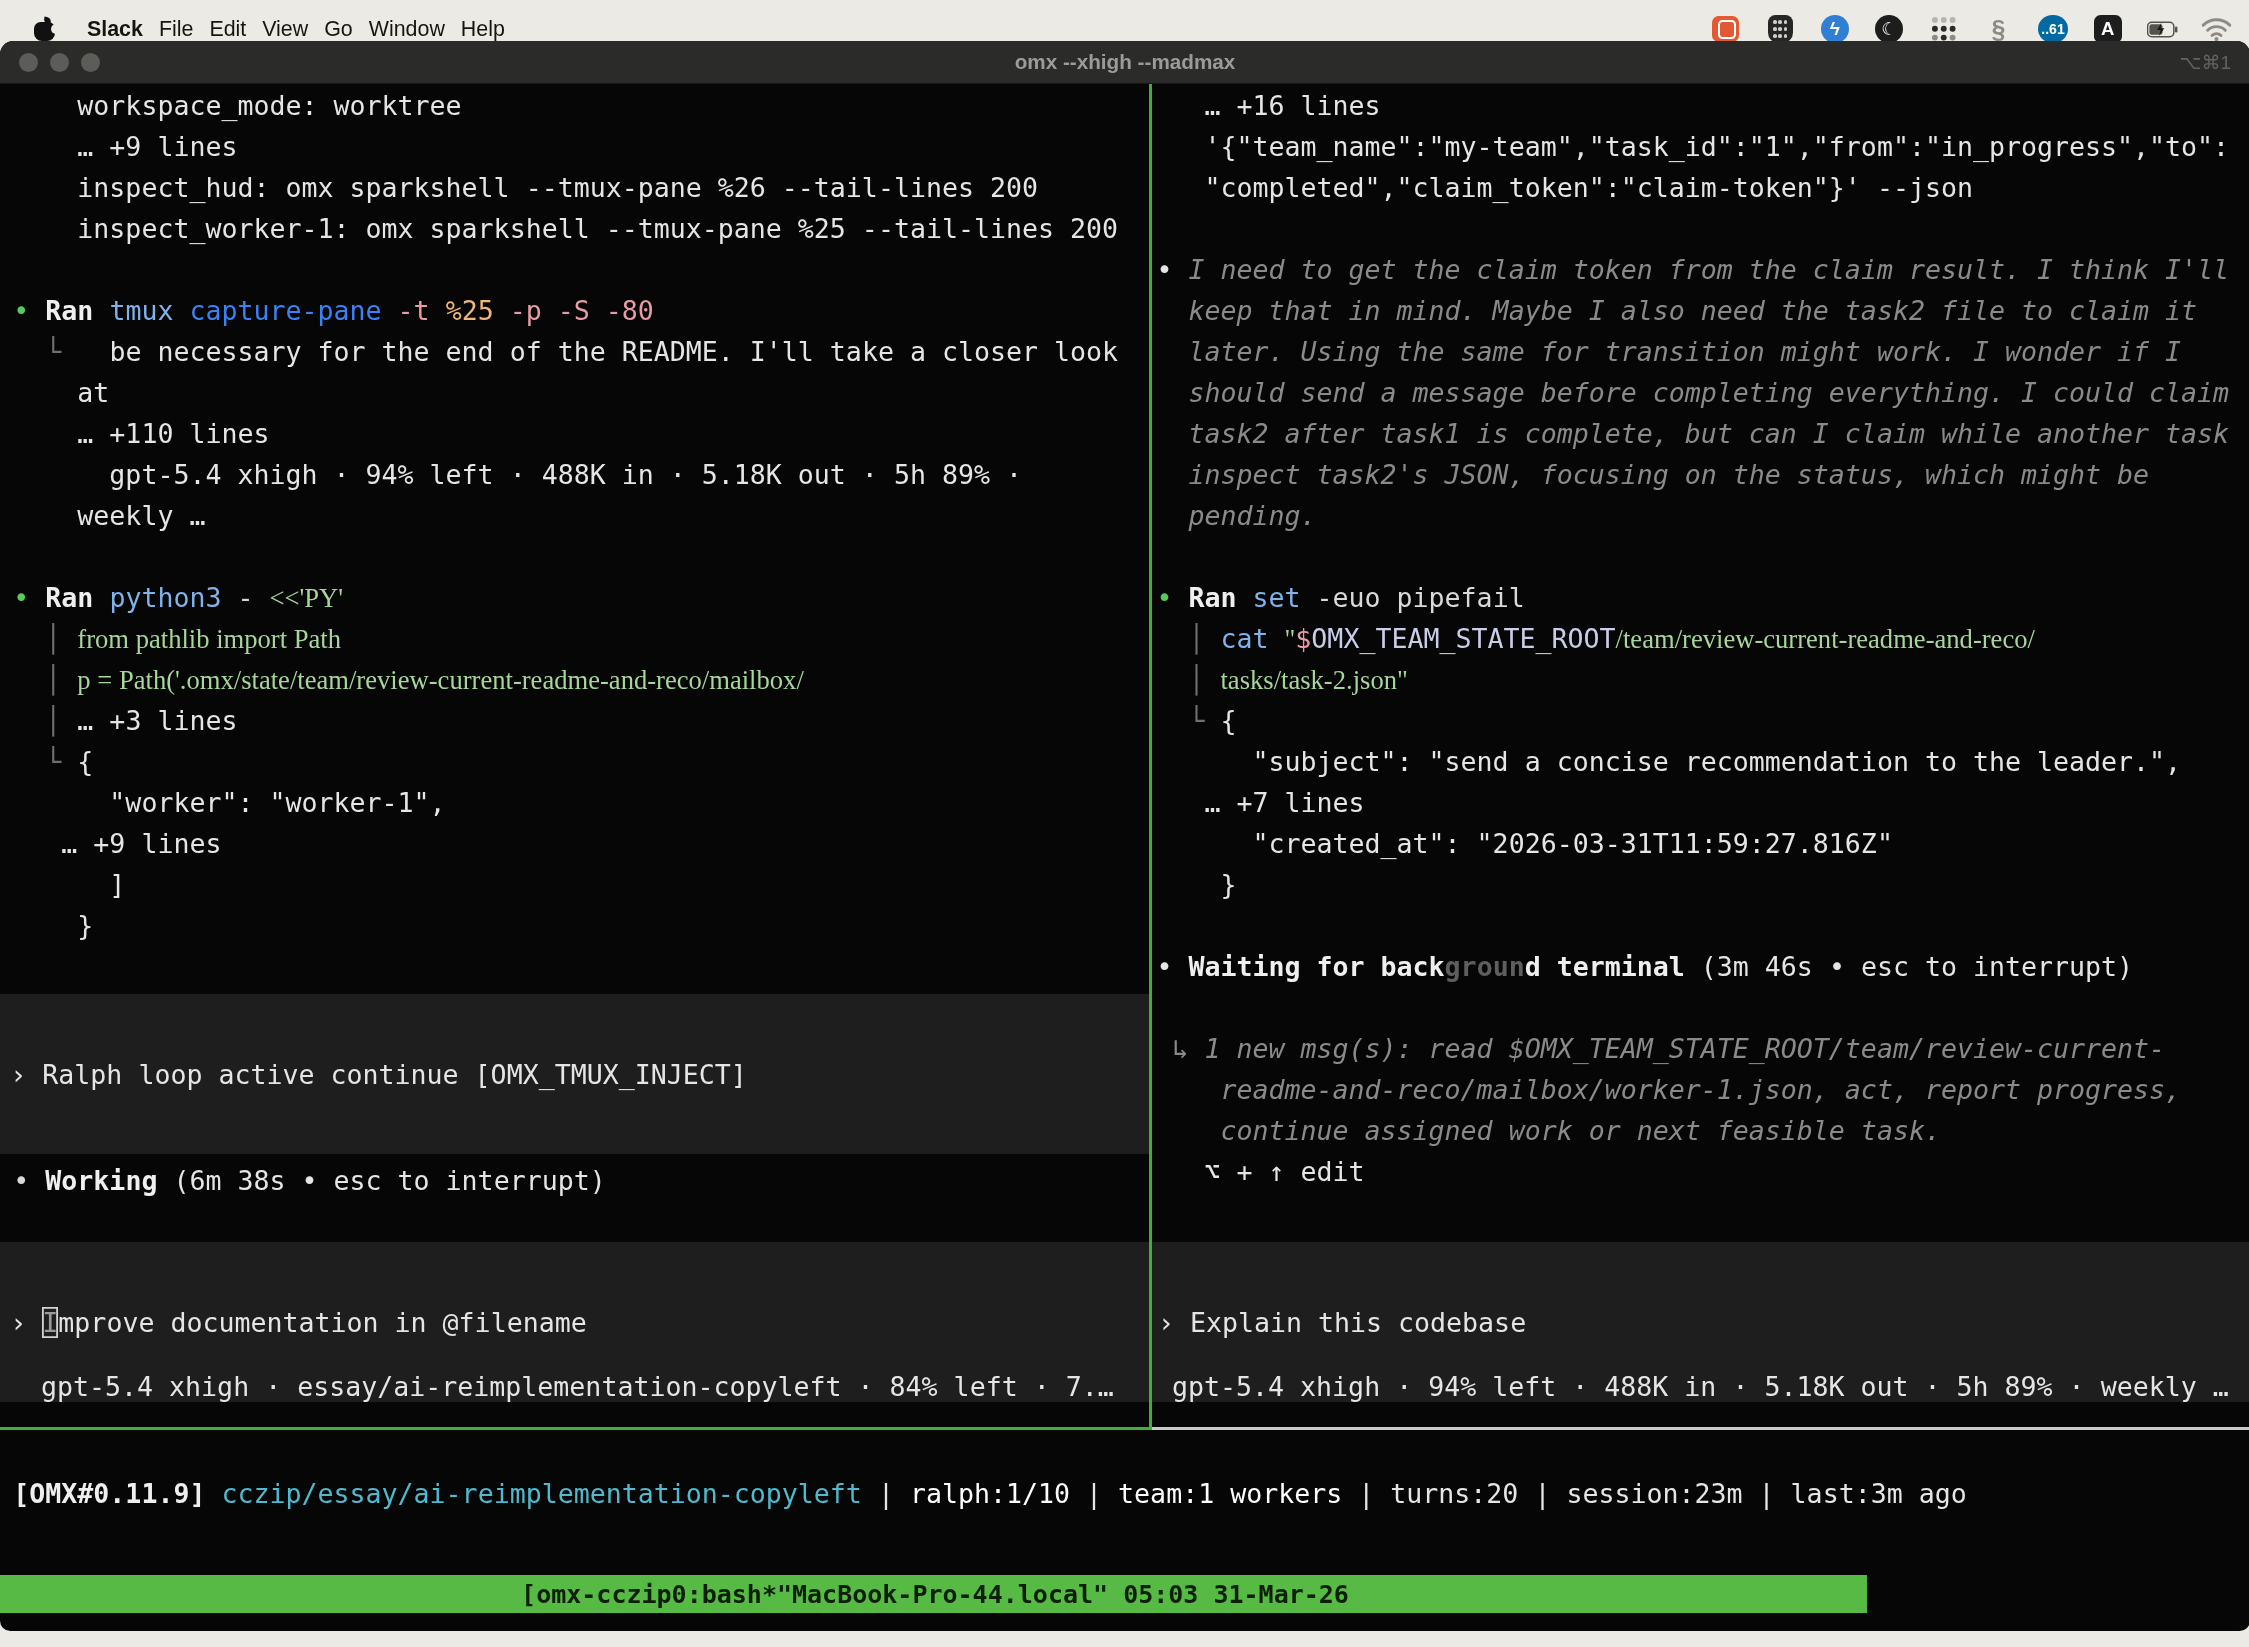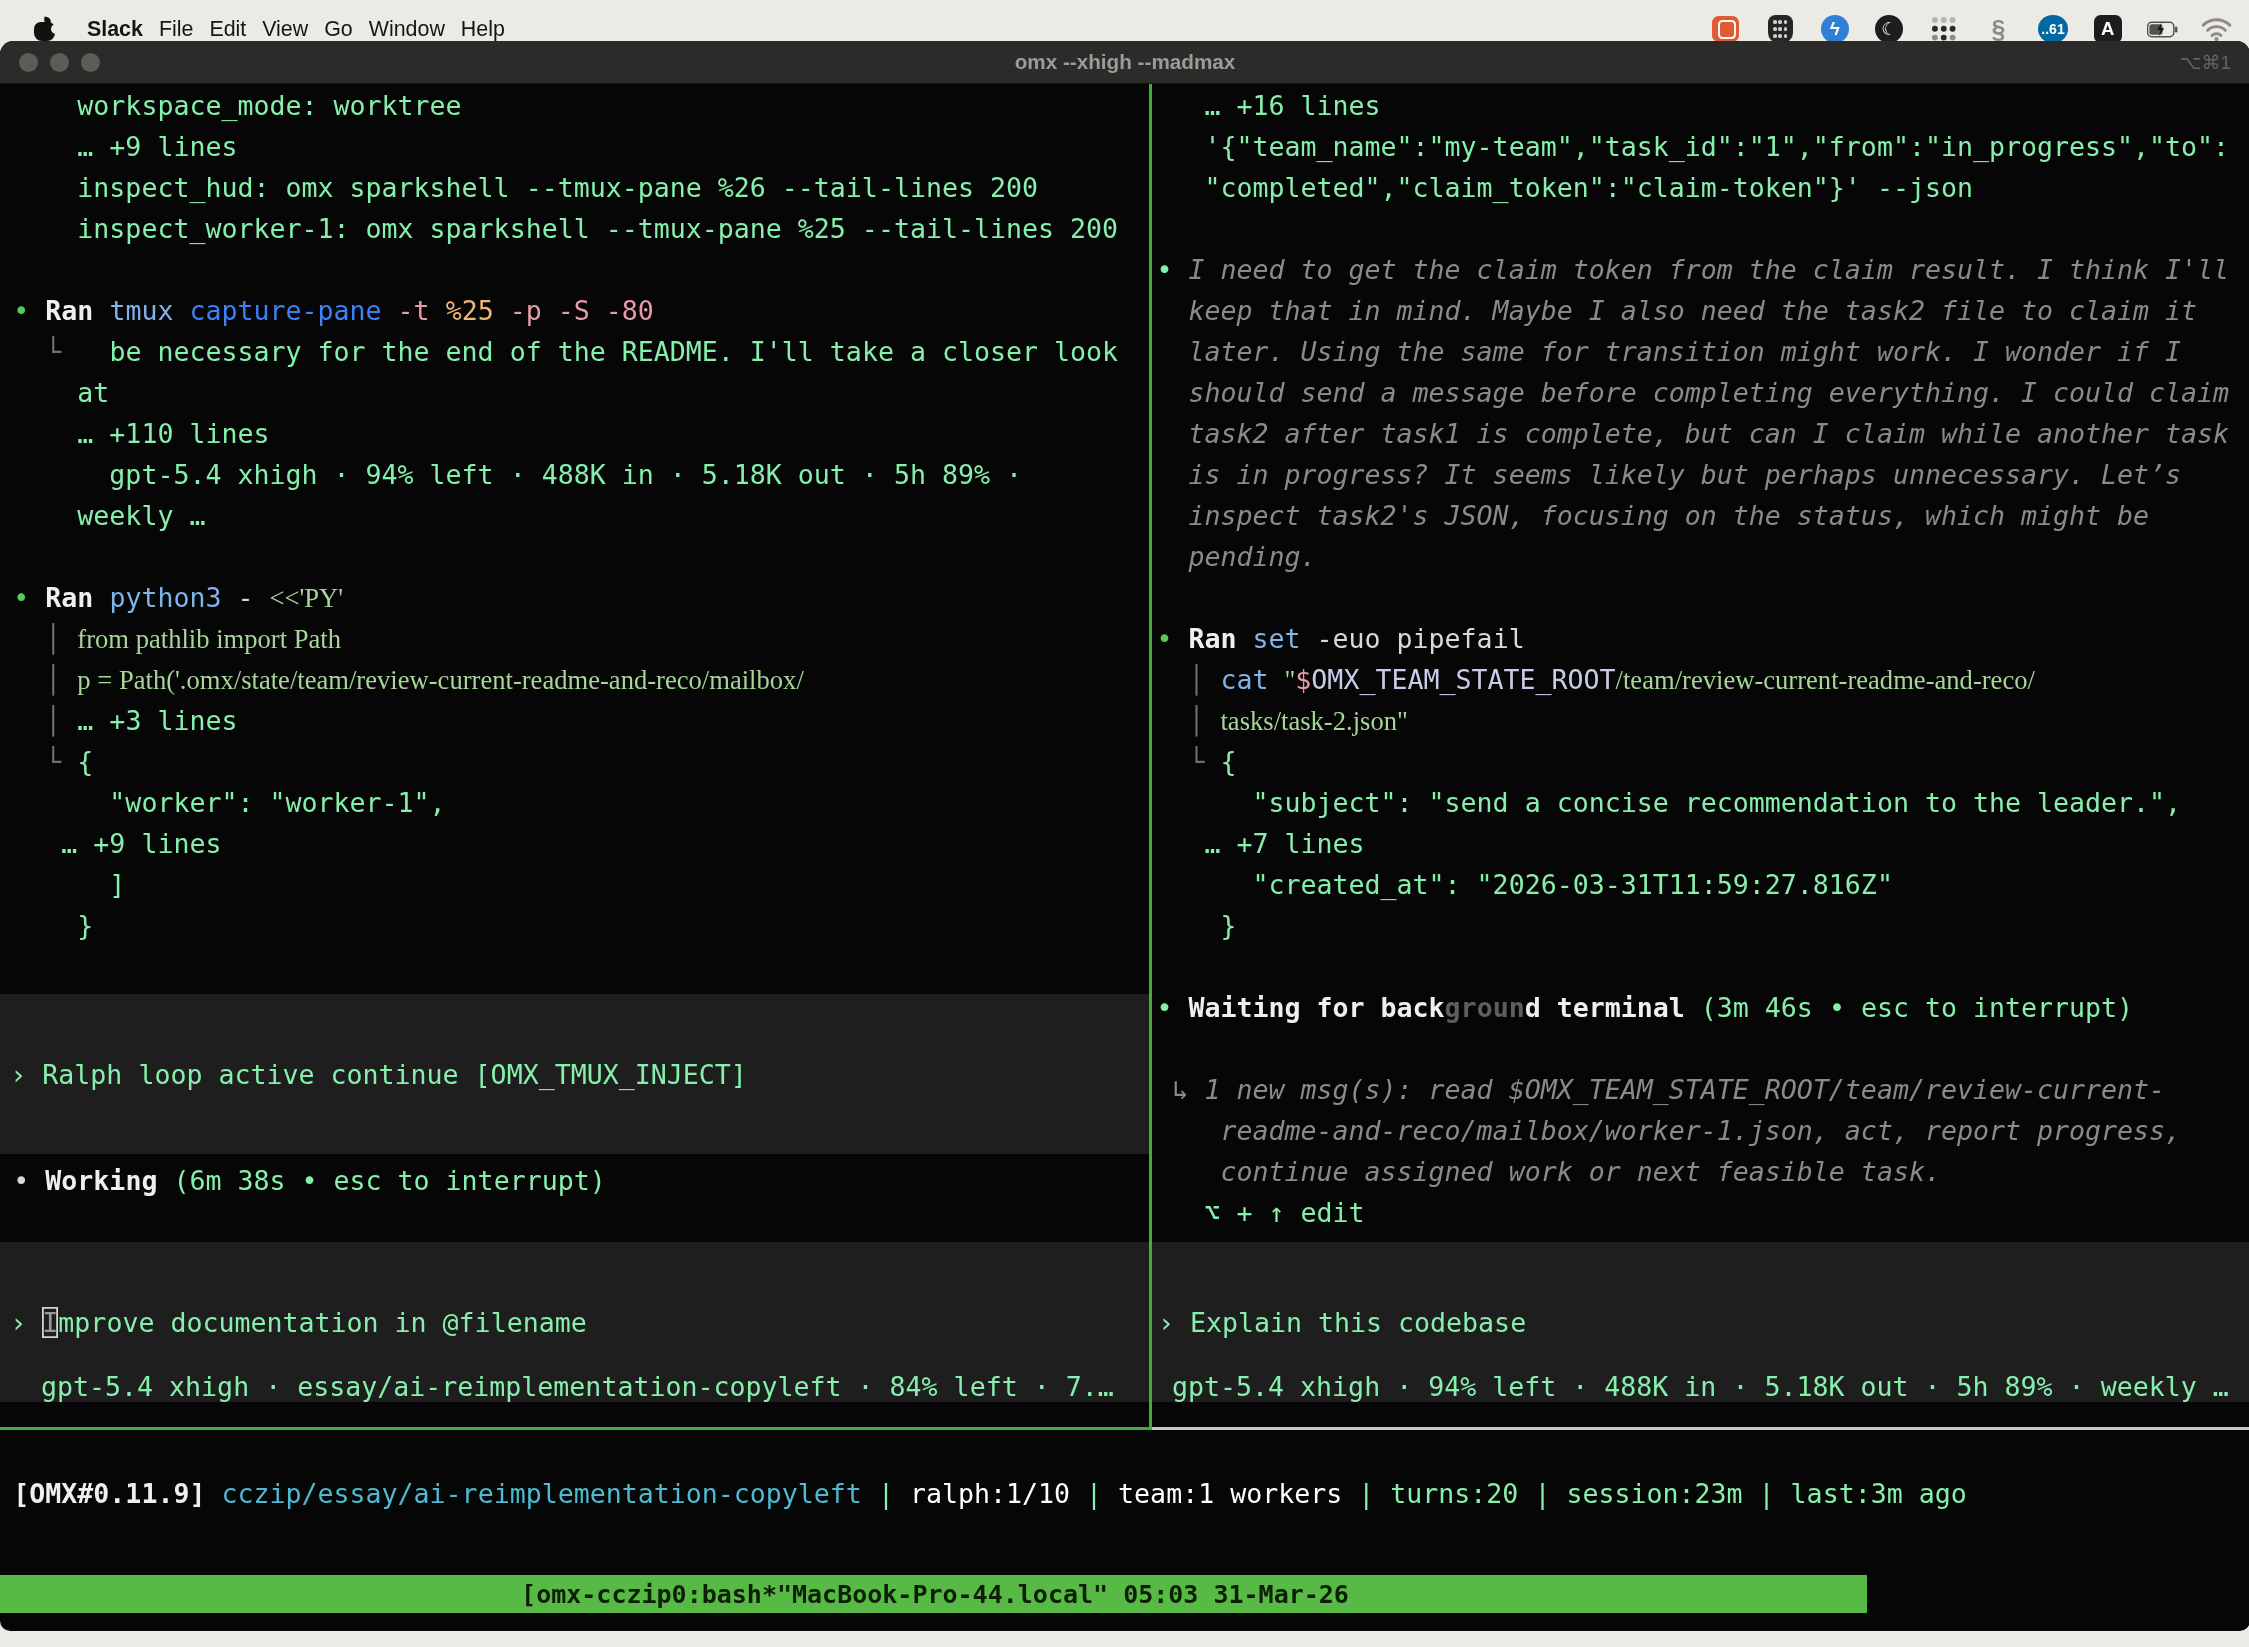--- a/index.html
+++ b/index.html
@@ -63,21 +63,21 @@
   .pad-ralph  { padding-left:10.3px; width:100%; }
   .pad-promptL{ padding-left:10.3px; width:100%; }
   .pad-promptR{ padding-left:5.9px;  width:100%; }
   .statusL { padding-left:41px; }
   .statusR { padding-left:20px; }
 
   .bottompane { position:absolute; left:0; top:1389px; width:2250px; height:159px; background:#060606; }
   .omxrow { position:absolute; left:0; top:43px; padding-left:13.3px; }
 
   
-  .c-g   { color:#86efac;margin-top:44px; }
+  .c-g   { color:#e5e5e5;margin-top:44px; }
   .c-gi  { color:#8a8a8a; font-style:italic; }
   .c-gd  { color:#6f6f6f; }
   .c-dim { color:#5e5e5e; font-weight:bold; }
   .c-w   { color:#EFEFEF; font-weight:bold; }
   .c-wt  { color:#D9D9D9; }
   .c-b   { color:#7FB3EA; }
   .c-lv  { color:#3b82f6; }
   .c-lvl { color:#C9CCE9; }
   .c-p   { color:#E79BA6; }
   .c-o   { color:#EEB678; }
@@ -229,21 +229,20 @@
     <div class="rows-right">
         <div class="trow"><span class="c-g">   … +16 lines</span></div>
         <div class="trow"><span class="c-g">   '{"team_name":"my-team","task_id":"1","from":"in_progress","to":</span></div>
         <div class="trow"><span class="c-g">   "completed","claim_token":"claim-token"}' --json</span></div>
         <div class="trow"></div>
         <div class="trow"><span class="c-g">• </span><span class="c-gi">I need to get the claim token from the claim result. I think I'll</span></div>
         <div class="trow"><span class="c-gi">  keep that in mind. Maybe I also need the task2 file to claim it</span></div>
         <div class="trow"><span class="c-gi">  later. Using the same for transition might work. I wonder if I</span></div>
         <div class="trow"><span class="c-gi">  should send a message before completing everything. I could claim</span></div>
         <div class="trow"><span class="c-gi">  task2 after task1 is complete, but can I claim while another task</span></div>
-        <div class="trow"><span class="c-gi">  is in progress? It seems likely but perhaps unnecessary. Let’s</span></div>
         <div class="trow"><span class="c-gi">  inspect task2's JSON, focusing on the status, which might be</span></div>
         <div class="trow"><span class="c-gi">  pending.</span></div>
         <div class="trow"></div>
         <div class="trow"><span class="c-bl">• </span><span class="c-w">Ran </span><span class="c-b">set </span><span class="c-wt">-euo pipefail</span></div>
         <div class="trow"><span class="c-gd">  │ </span><span class="c-b">cat </span><span class="c-gr">"</span><span class="c-p">$</span><span class="c-lvl">OMX_TEAM_STATE_ROOT</span><span class="c-gr">/team/review-current-readme-and-reco/</span></div>
         <div class="trow"><span class="c-gd">  │ </span><span class="c-gr">tasks/task-2.json"</span></div>
         <div class="trow"><span class="c-gd">  └ </span><span class="c-g">{</span></div>
         <div class="trow"><span class="c-g">      "subject": "send a concise recommendation to the leader.",</span></div>
         <div class="trow"><span class="c-g">   … +7 lines</span></div>
         <div class="trow"><span class="c-g">      "created_at": "2026-03-31T11:59:27.816Z"</span></div>

